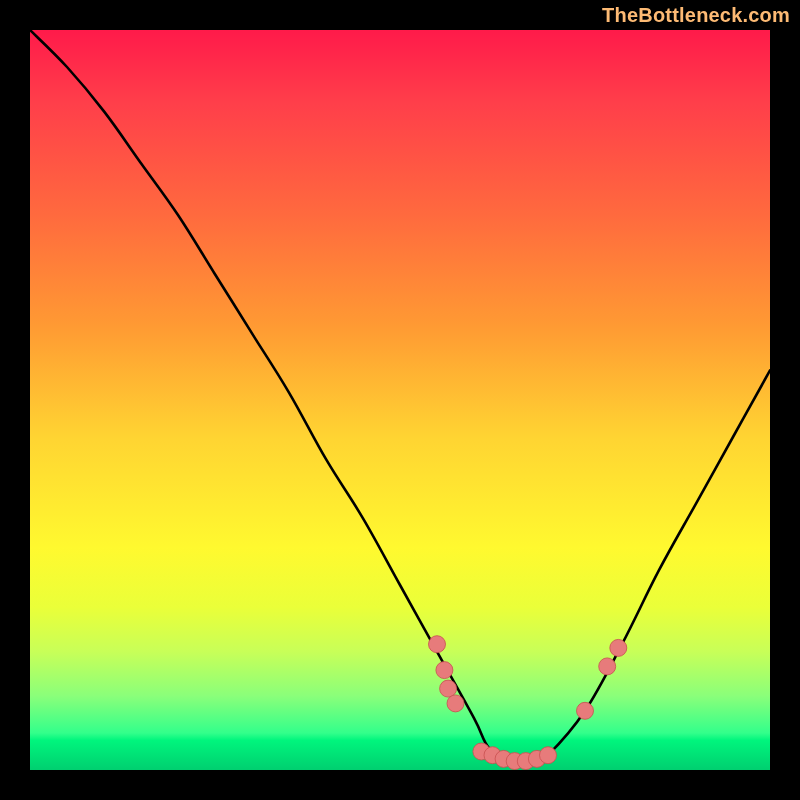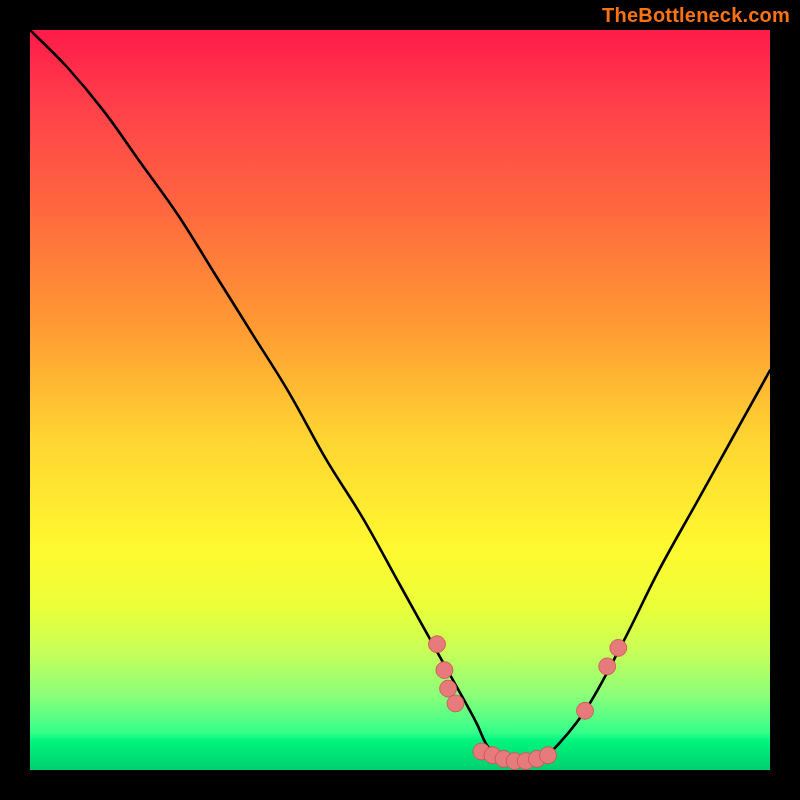--- a/index.html
+++ b/index.html
@@ -42,21 +42,21 @@
     position: absolute;
     left: 0; top: 0; width: 100%; height: 100%;
   }
   .watermark {
     position: absolute;
     top: 4px;
     right: 10px;
     font-family: Arial, Helvetica, sans-serif;
     font-size: 20px;
     font-weight: 600;
-    color: #f97316;
+    color: #fdba74;
     letter-spacing: 0.2px;
   }
 </style>
 </head>
 <body>
 
 <div class="stage">
   <div class="watermark">TheBottleneck.com</div>
   <div class="plot-area">
     <div class="gradient"></div>

